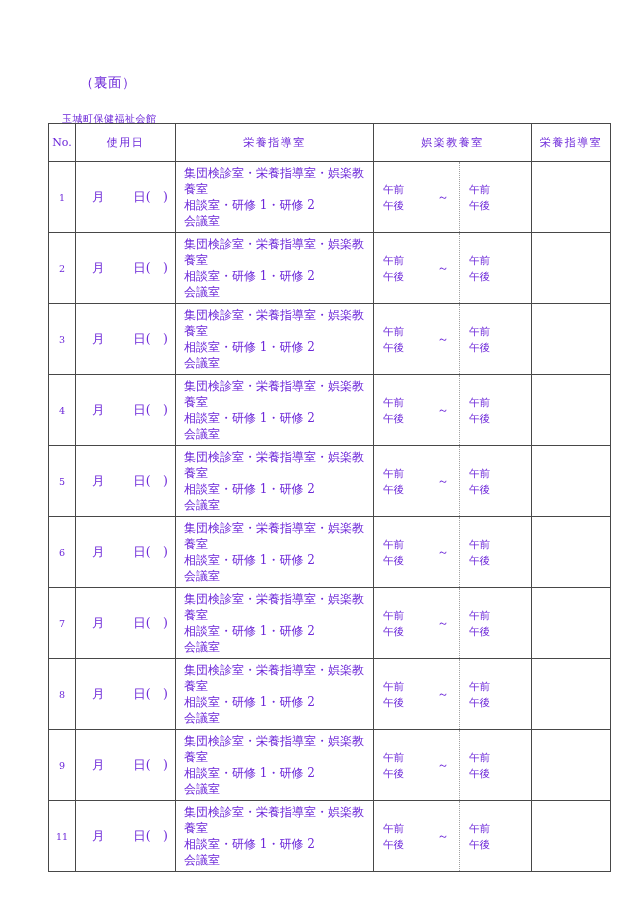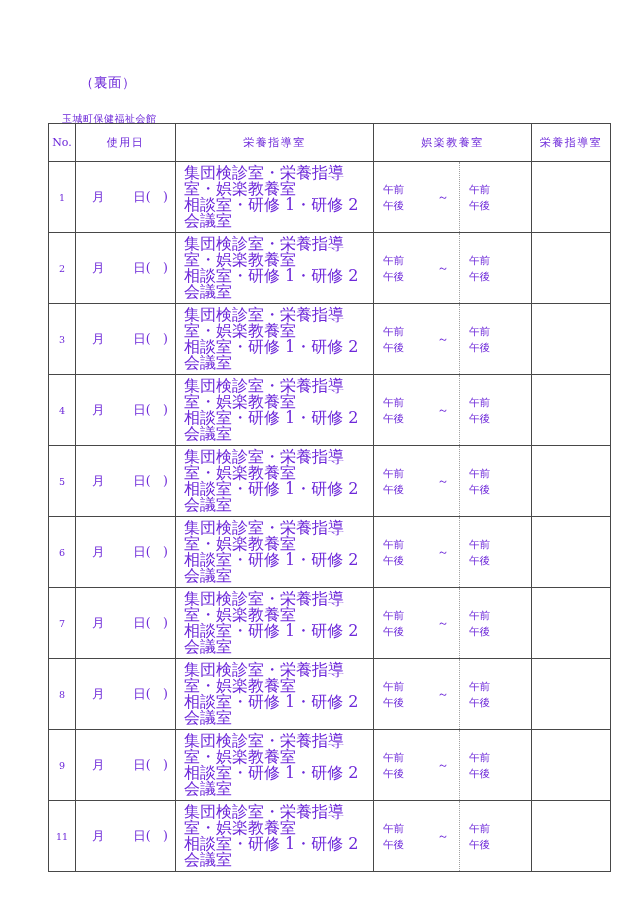--- a/index.html
+++ b/index.html
@@ -21,21 +21,21 @@
   }
   .usage th, .usage td { border: 1px solid #484848; padding: 0; font-weight: normal; }
   .usage thead tr { height: 38px; }
   .usage tbody tr { height: 55px; }
   .usage th { font-size: 11px; text-align: center; letter-spacing: 1.5px; vertical-align: middle; }
   th.h-no { font-size: 11px; letter-spacing: 0; margin-left: 31px; }
 
   td.c-no { text-align: center; font-size: 9.5px; vertical-align: middle; }
   td.c-date { vertical-align: middle; font-size: 12.5px; }
   .date-wrap { display: flex; justify-content: space-between; align-items: center; padding: 0 7px 0 16px; }
-  td.c-room { vertical-align: middle; font-size: 16px; line-height: 16px; padding: 3px 4px 3px 8px; }
+  td.c-room { vertical-align: middle; font-size: 12px; line-height: 16px; padding: 3px 4px 3px 8px; }
   td.c-time { position: relative; }
   .time-wrap { position: absolute; top: 0; left: 0; right: 0; bottom: 0; display: flex; font-size: 10.5px; line-height: 16px; }
   .time-from {
     width: 86px; box-sizing: border-box; flex: none;
     display: flex; align-items: center; justify-content: space-between;
     padding: 0 10px 0 9px; border-right: 1px dotted #a0a0a0;
   }
   .time-to { flex: 1; display: flex; align-items: center; padding-left: 9px; }
   .tilde { font-size: 12px; }
   td.c-notes { background: #ffffff; }

